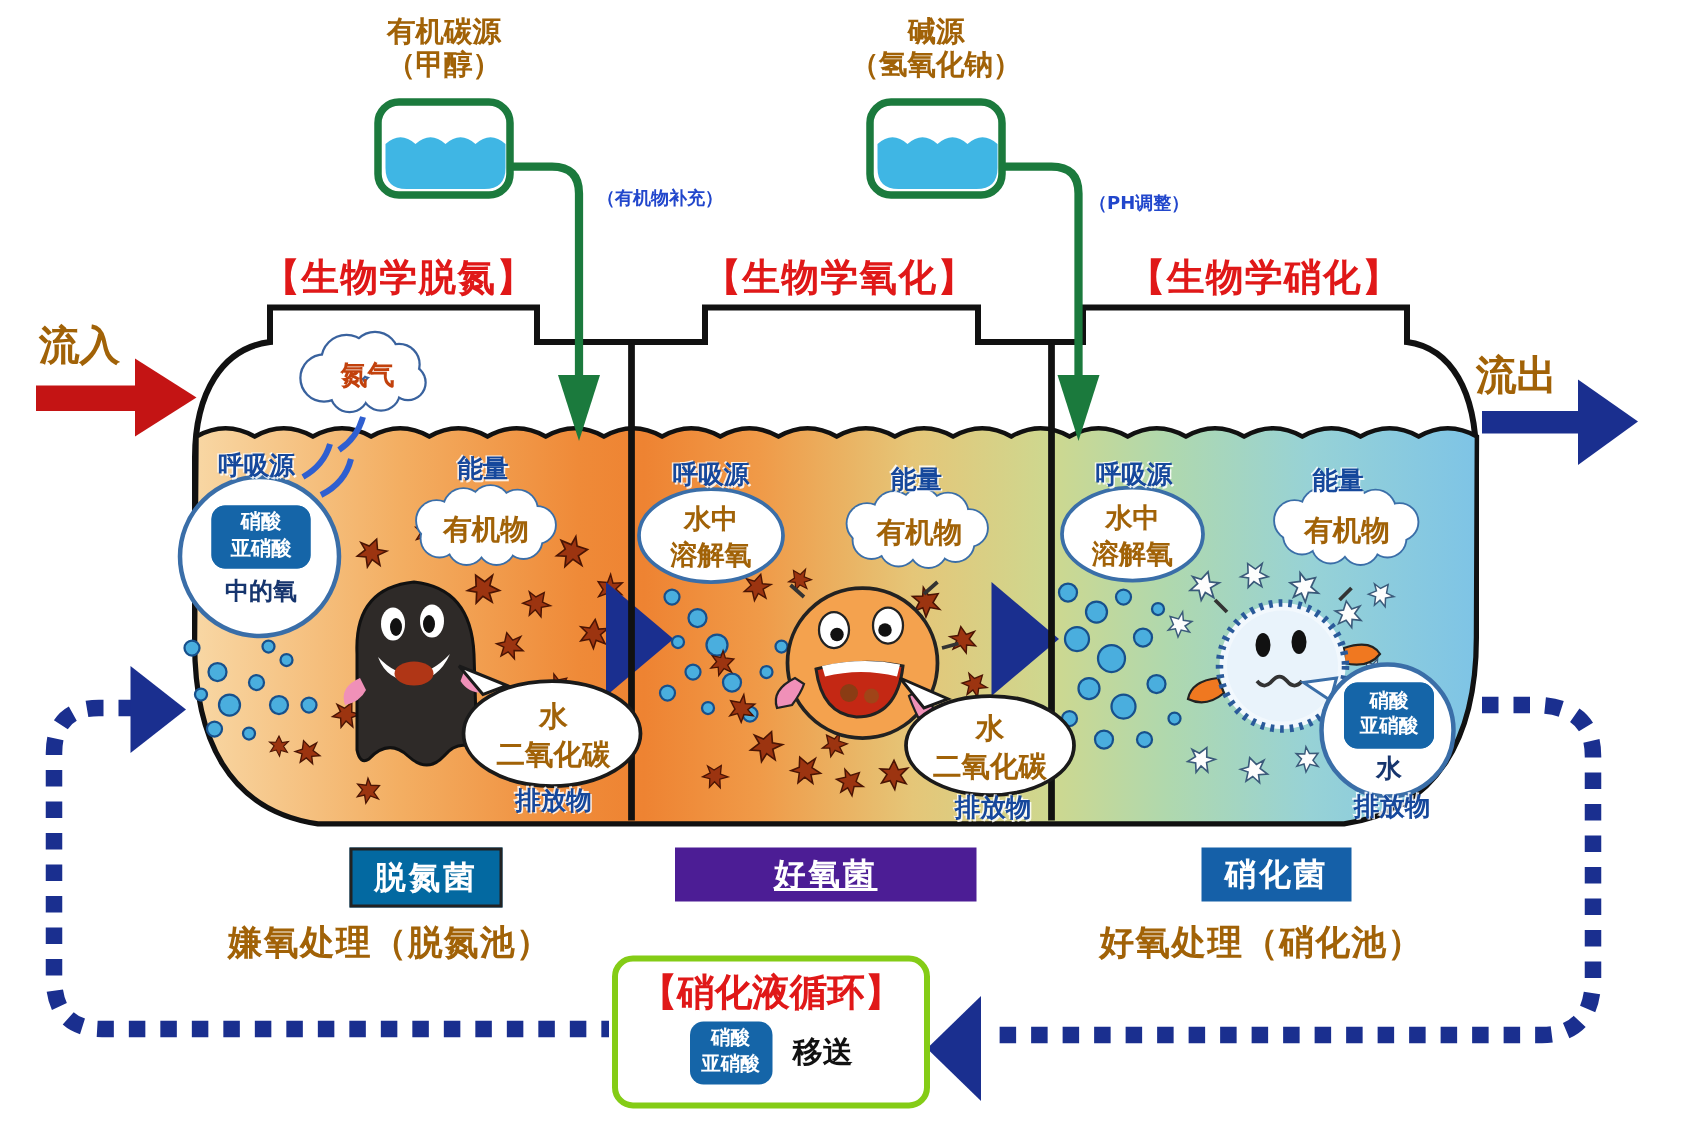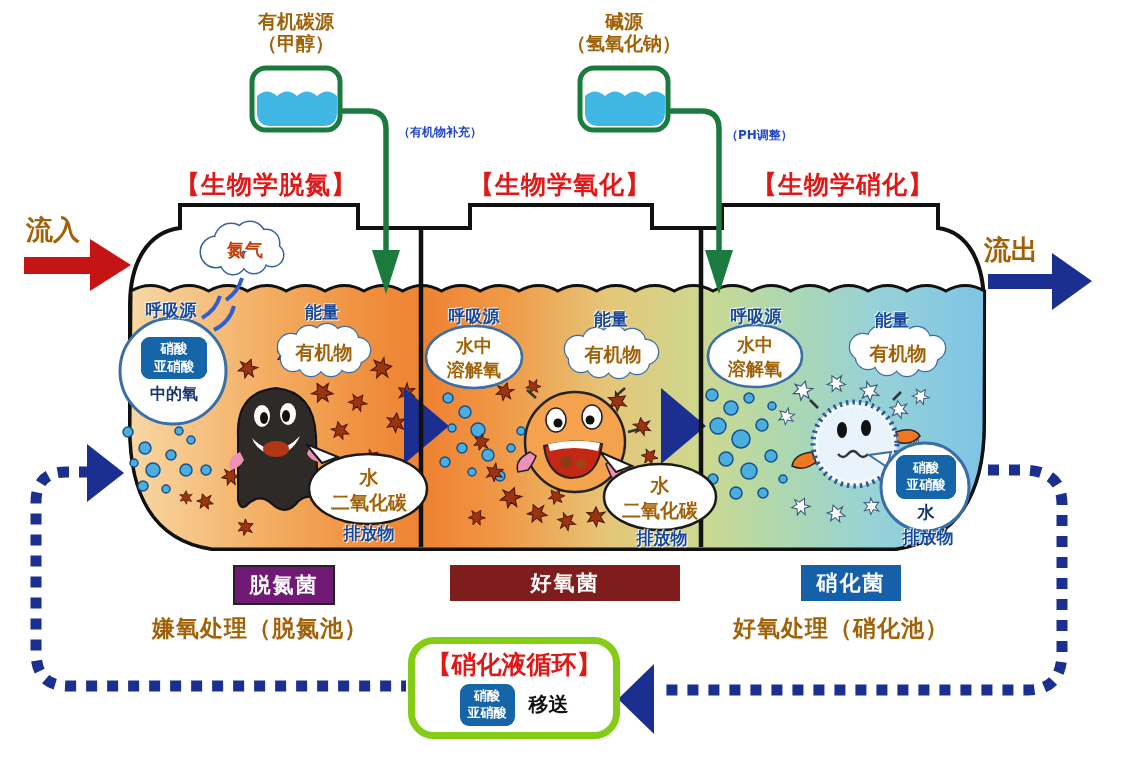--- a/index.html
+++ b/index.html
@@ -13,21 +13,21 @@
         text-shadow:1px 1px 0 rgba(255,255,255,.85),-1px -1px 0 rgba(255,255,255,.85);}
   .blue-note{color:#2247cc;font-weight:bold;font-size:12px;}
   .hdr{color:#e01818;font-weight:bold;font-size:25px;letter-spacing:1px;}
   .dose-label{font-size:19px;font-weight:bold;line-height:22px;text-align:center;}
   .chip{position:absolute;background:#1565a8;border-radius:9px;color:#fff;font-weight:bold;
         display:flex;flex-direction:column;align-items:center;justify-content:center;line-height:1.3;}
   .bact{position:absolute;height:36px;display:flex;align-items:center;justify-content:center;
         color:#fff;font-weight:bold;font-size:21px;letter-spacing:2px;}
   .caption{font-size:23px;font-weight:600;letter-spacing:1px;}
   .recycle-box{position:absolute;left:408px;top:637px;width:212px;height:102px;background:#fff;
-        border:7px solid #84cc16;border-radius:26px;box-sizing:border-box;z-index:5;
+        border:4px solid #84cc16;border-radius:14px;box-sizing:border-box;z-index:5;
         display:flex;flex-direction:column;align-items:center;}
   .recycle-title{color:#e01818;font-weight:bold;font-size:25px;margin-top:4px;white-space:nowrap;}
   .recycle-row{display:flex;align-items:center;gap:14px;margin-top:3px;}
   .recycle-chip{background:#1565a8;border-radius:9px;color:#fff;font-weight:bold;font-size:13px;
         line-height:1.3;padding:4px 8px;text-align:center;}
   .transfer{font-size:20px;font-weight:bold;color:#111;}
 </style>
 </head>
 <body>
 
@@ -407,24 +407,24 @@
 <div class="t b ctr" style="left:755px;top:357px;font-size:18px;">溶解氧</div>
 <div class="t navy ctr" style="left:892px;top:309px;font-size:17px;">能量</div>
 <div class="t b ctr" style="left:898px;top:341px;font-size:19px;">有机物</div>
 <div class="chip" style="left:896px;top:455px;width:60px;height:44px;font-size:13px;">
   <span>硝酸</span>
   <span>亚硝酸</span>
 </div>
 <div class="t ctr" style="left:926px;top:501px;font-size:17px;color:#16356e;font-weight:bold;">水</div>
 <div class="t navy ctr" style="left:928px;top:526px;font-size:17px;">排放物</div>
 
-<div class="bact" style="left:233px;top:565px;width:98px;background:#701a75;border:2px solid #222;">
+<div class="bact" style="left:233px;top:565px;width:98px;background:#0369a1;border:2px solid #222;">
   <span>脱氮菌</span>
 </div>
-<div class="bact" style="left:450px;top:565px;width:230px;background:#7f1d1d;">
+<div class="bact" style="left:450px;top:565px;width:201px;background:#4c1d95;text-decoration:underline;">
   <span>好氧菌</span>
 </div>
 <div class="bact" style="left:801px;top:565px;width:100px;background:#1560a8;">
   <span>硝化菌</span>
 </div>
 
 <div class="t caption" style="left:152px;top:613px;">嫌氧处理（脱氮池）</div>
 <div class="t caption" style="left:733px;top:613px;">好氧处理（硝化池）</div>
 
 <div class="recycle-box">

